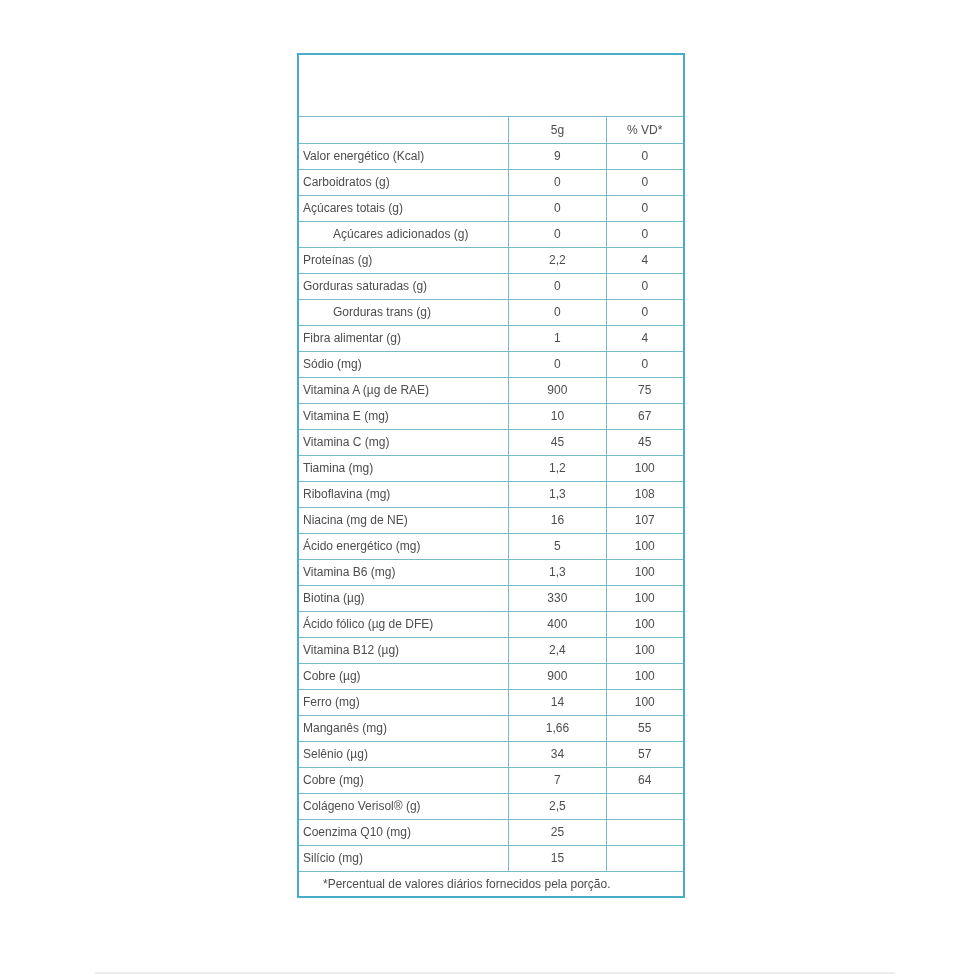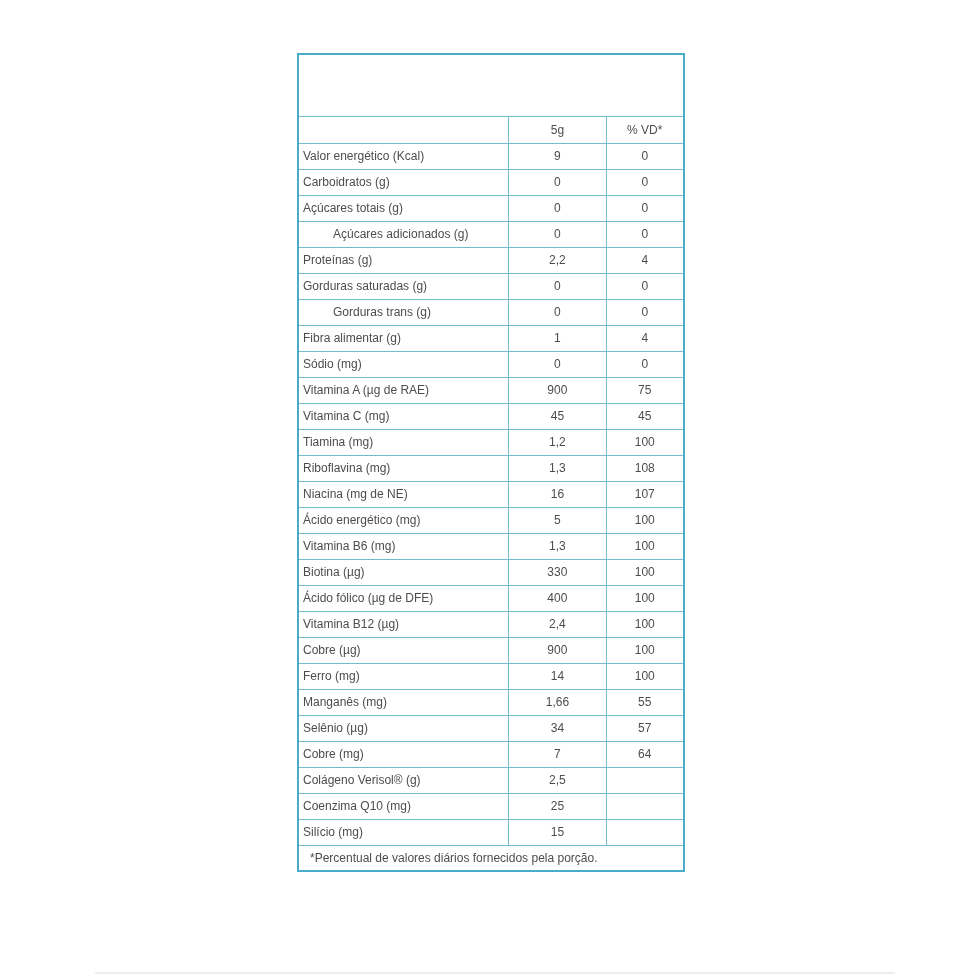--- a/index.html
+++ b/index.html
@@ -59,21 +59,21 @@
     font-weight: bold;
     line-height: 1.3;
   }
   tr.colhead td { height: 27px; text-align: center; }
   td.label { text-align: left; padding-left: 4px; }
   td.label.indent-1 { }
   td.label.indent-2 { padding-left: 34px; }
   td.val { text-align: center; }
   td.footnote {
     text-align: left;
-    padding-left: 11px;
+    padding-left: 24px;
     font-size: 12px;
     height: 25px;
   }
   .bottom-artifact-line {
     position: absolute;
     left: 95px; top: 972px;
     width: 800px; height: 2px;
     background: #ededed;
   }
 </style>
@@ -148,20 +148,25 @@
             <td class="label indent-0">Sódio (mg)</td>
             <td class="val">0</td>
             <td class="val">0</td>
           </tr>
           <tr>
             <td class="label indent-0">Vitamina A (µg de RAE)</td>
             <td class="val">900</td>
             <td class="val">75</td>
           </tr>
           <tr>
+            <td class="label indent-0">Vitamina E (mg)</td>
+            <td class="val">10</td>
+            <td class="val">67</td>
+          </tr>
+          <tr>
             <td class="label indent-0">Vitamina C (mg)</td>
             <td class="val">45</td>
             <td class="val">45</td>
           </tr>
           <tr>
             <td class="label indent-0">Tiamina (mg)</td>
             <td class="val">1,2</td>
             <td class="val">100</td>
           </tr>
           <tr>

